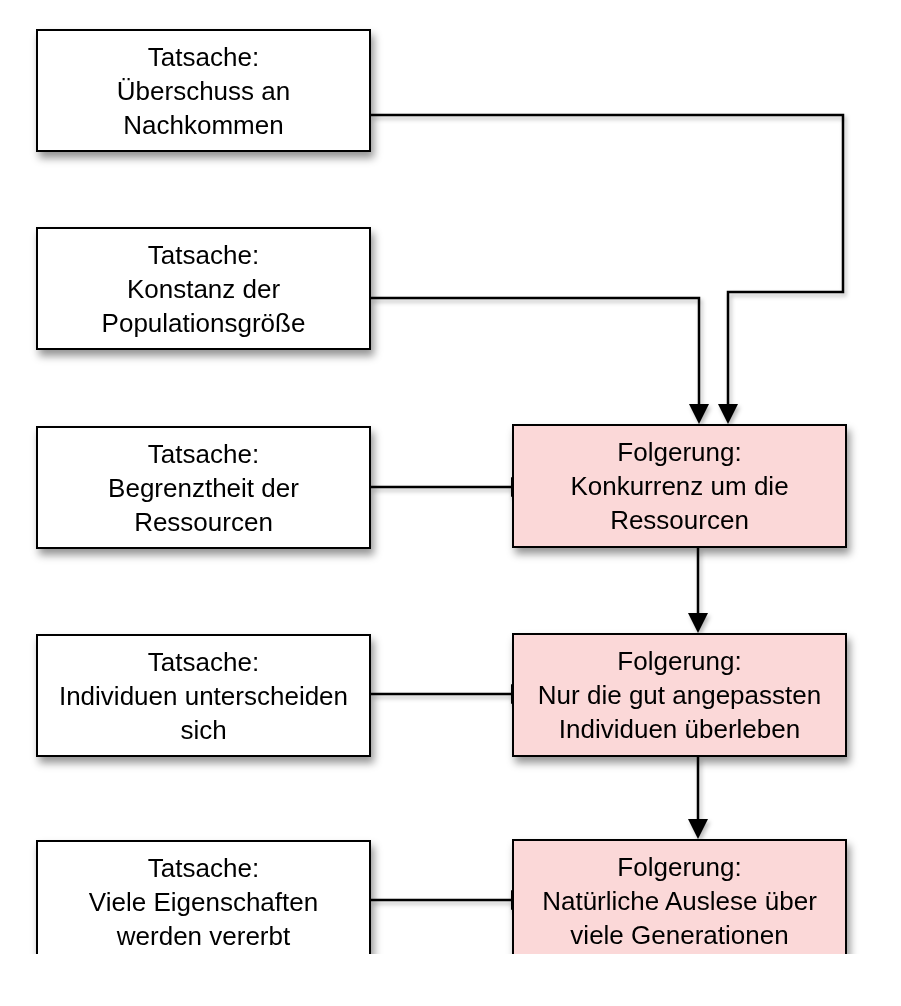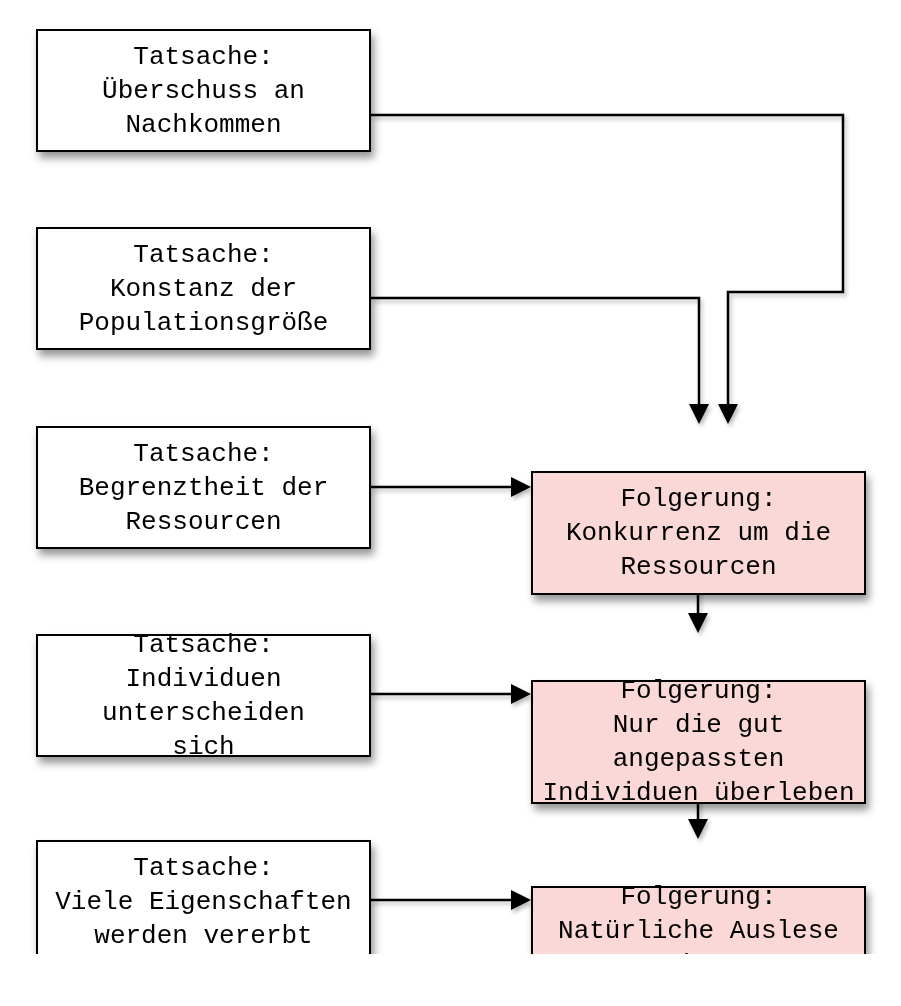--- a/index.html
+++ b/index.html
@@ -10,21 +10,21 @@
     --canvas-bg: #ffffff;
   }
   * { margin: 0; padding: 0; box-sizing: border-box; }
   html, body { background: var(--canvas-bg); }
   .canvas {
     position: relative;
     width: 901px;
     height: 954px;
     background: var(--canvas-bg);
     overflow: hidden;
-    font-family: Liberation Mono, monospace;
+    font-family: Liberation Sans, sans-serif;
   }
   .connector-layer {
     position: absolute;
     left: 0; top: 0;
     width: 901px; height: 1006px;
     filter: drop-shadow(2px 3px 2px rgba(0,0,0,0.28));
   }
   .connector-layer path {
     stroke: var(--line-color);
     stroke-width: 2.5;
@@ -44,21 +44,21 @@
     text-align: center;
   }
   .box .box-label {
     white-space: pre-line;
     font-size: 26px;
     line-height: 34px;
     color: #000000;
     width: 100%;
   }
   .fact { background: var(--fact-fill); left: 36px; width: 335px; height: 123px; }
-  .conclusion { background: var(--conclusion-fill); left: 531px; width: 335px; height: 124px; margin-top: 47px; }
+  .conclusion { background: var(--conclusion-fill); left: 512px; width: 335px; height: 124px; }
   #fact-1 { top: 29px; }
   #fact-2 { top: 227px; }
   #fact-3 { top: 426px; }
   #fact-4 { top: 634px; }
   #fact-5 { top: 840px; }
   #conclusion-1 { top: 424px; }
   #conclusion-2 { top: 633px; }
   #conclusion-3 { top: 839px; }
 </style>
 </head>

